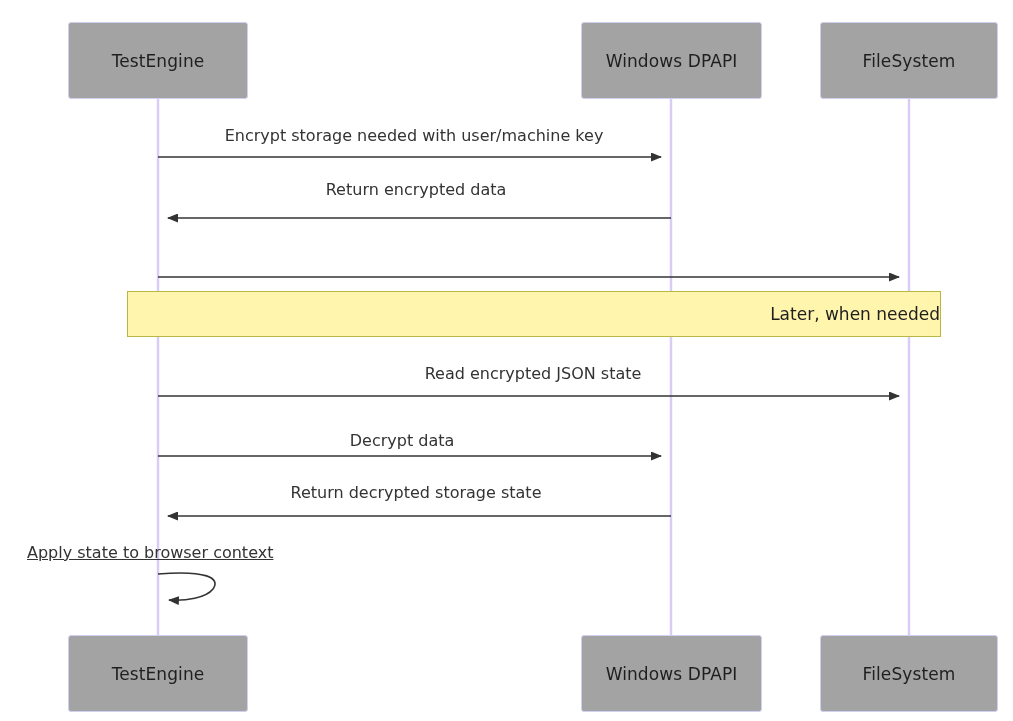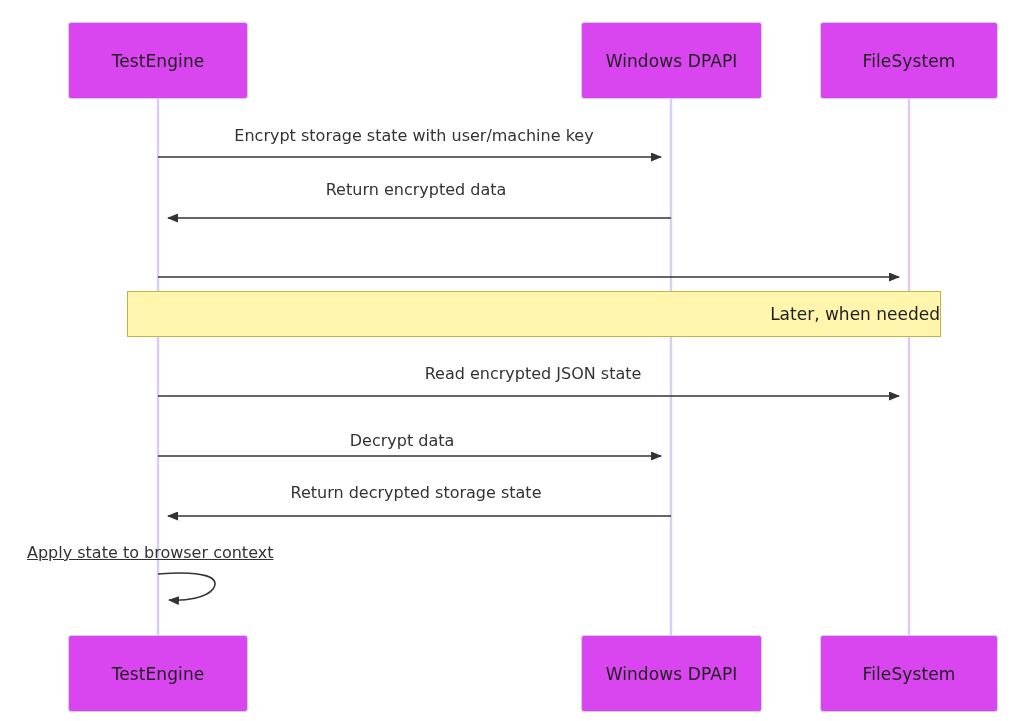--- a/index.html
+++ b/index.html
@@ -23,21 +23,21 @@
   #svg-layer {
     position: absolute;
     top: 0;
     left: 0;
     width: 1013px;
     height: 721px;
   }
   .participant-box {
     position: absolute;
     box-sizing: border-box;
-    background: #d946ef;
+    background: #a3a3a3;
     border: 1px solid #cfcff2;
     border-radius: 3px;
     display: flex;
     align-items: center;
     justify-content: center;
   }
   .participant-label {
     font-size: 17px;
     color: #1f1f1f;
     font-family: "DejaVu Sans", sans-serif;
@@ -115,21 +115,21 @@
   </div>
 
   <div class="participant-box" style="left:581px; top:22px; width:181px; height:77px;">
     <span class="participant-label">Windows DPAPI</span>
   </div>
 
   <div class="participant-box" style="left:820px; top:22px; width:178px; height:77px;">
     <span class="participant-label">FileSystem</span>
   </div>
 
-  <div class="msg-label" style="left:414px; top:126px;">Encrypt storage state with user/machine key</div>
+  <div class="msg-label" style="left:414px; top:126px;">Encrypt storage needed with user/machine key</div>
 
   <div class="msg-label" style="left:416px; top:180px;text-align:center;">Return encrypted data</div>
 
 
   <div class="msg-label" style="left:533px; top:364px;">Read encrypted JSON state</div>
 
   <div class="msg-label" style="left:402px; top:424px;margin-top:7px;">Decrypt data</div>
 
   <div class="msg-label" style="left:416px; top:483px;">Return decrypted storage state</div>
 

